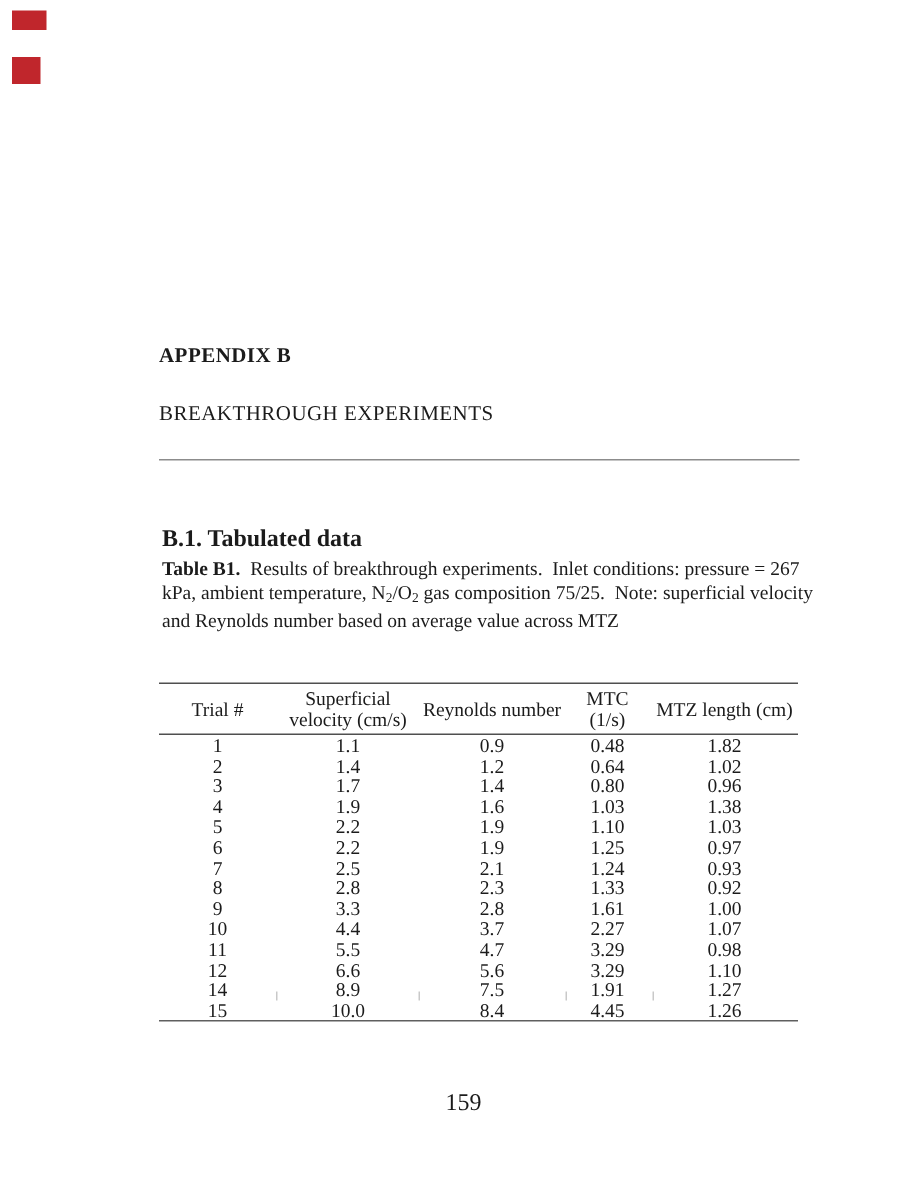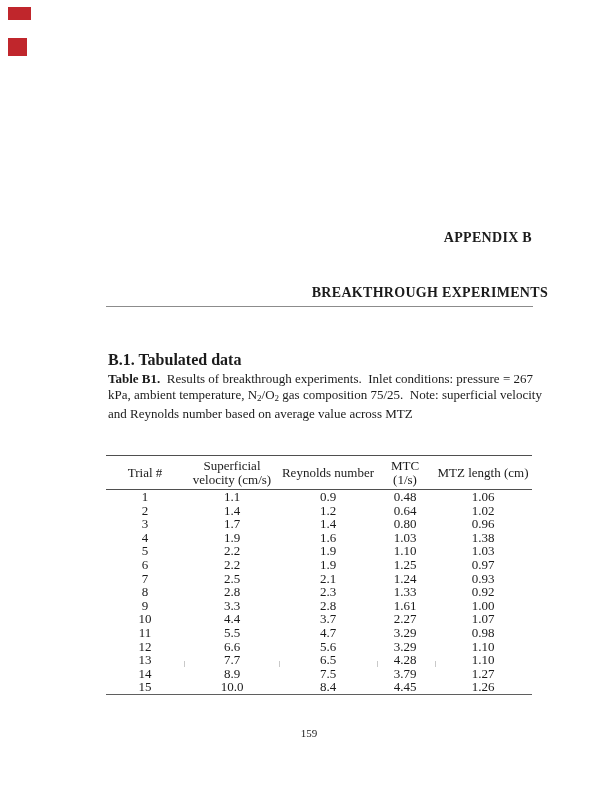--- a/index.html
+++ b/index.html
@@ -7,23 +7,23 @@
     width: 612px; height: 792px; position: relative;
     font-family: "Liberation Serif", serif;
     color: #1b1b1b;
   }
   .page { position: absolute; inset: 0; background: #ffffff; overflow: hidden; }
 
   .red-mark { position: absolute; background: var(--mark-color, #c0262c); }
   .mark1 { left: 8px;  top: 7px;  width: 23px; height: 13px; }
   .mark2 { left: 8px;  top: 38px; width: 19px; height: 18px; }
 
-  .centered-col { position: absolute; left: 106px; width: 426px; text-align: right; }
+  .centered-col { position: absolute; left: 106px; width: 426px; text-align: left; }
   .appendix-title { top: 230px; font-size: 14px; font-weight: bold; margin: 0; letter-spacing: 0.3px; }
-  .chapter-title  { top: 269px; font-size: 14px; font-weight: bold; margin: 16px; letter-spacing: 0.3px; }
+  .chapter-title  { top: 269px; font-size: 14px; font-weight: normal; margin: 0; letter-spacing: 0.3px; }
 
   .section-rule { position: absolute; left: 106px; top: 306px; width: 427px; height: 1px; background: #8c8c8c; }
 
   .section-heading { position: absolute; left: 108px; top: 351px; margin: 0; font-size: 16px; font-weight: bold; }
 
   .caption {
     position: absolute; left: 108px; top: 371px; width: 434px; margin: 0;
     font-size: 13px; line-height: 15.7px; white-space: pre-wrap;
   }
   .caption .bold { font-weight: bold; text-align: right; }
@@ -39,21 +39,21 @@
     padding: 3px 0 2px; vertical-align: middle; text-align: center;
     white-space: pre-line; border-bottom: 1px solid #4f4f4f;
   }
   table.results td { font-size: 13px; line-height: 13.6px; padding: 0; text-align: center; }
   .col1 { width: 78px; } .col2 { width: 96px; } .col3 { width: 96px; }
   .col4 { width: 58px; } .col5 { width: 98px; }
 
   .tick { position: absolute; width: 1px; height: 6px; top: 661px; background: #c9c9c9; }
   .tick1 { left: 184px; } .tick2 { left: 279px; } .tick3 { left: 377px; } .tick4 { left: 435px; }
 
-  .page-number { position: absolute; left: 106px; top: 727px; width: 406px; text-align: center; font-size: 11px; }
+  .page-number { position: absolute; left: 106px; top: 727px; width: 406px; text-align: center; font-size: 16px; }
 </style>
 </head>
 <body>
 
 <div class="page">
 
   <div class="red-mark mark1"></div>
   <div class="red-mark mark2"></div>
 
   <h1 class="centered-col appendix-title">APPENDIX B</h1>
@@ -83,21 +83,21 @@
 (1/s)</th>
           <th>MTZ length (cm)</th>
         </tr>
     </thead>
     <tbody id="table-body">
         <tr>
           <td>1</td>
           <td>1.1</td>
           <td>0.9</td>
           <td>0.48</td>
-          <td>1.06</td>
+          <td>1.82</td>
         </tr>
         <tr>
           <td>2</td>
           <td>1.4</td>
           <td>1.2</td>
           <td>0.64</td>
           <td>1.02</td>
         </tr>
         <tr>
           <td>3</td>
@@ -163,31 +163,24 @@
           <td>0.98</td>
         </tr>
         <tr>
           <td>12</td>
           <td>6.6</td>
           <td>5.6</td>
           <td>3.29</td>
           <td>1.10</td>
         </tr>
         <tr>
-          <td>13</td>
-          <td>7.7</td>
-          <td>6.5</td>
-          <td>4.28</td>
-          <td>1.10</td>
-        </tr>
-        <tr>
           <td>14</td>
           <td>8.9</td>
           <td>7.5</td>
-          <td>3.79</td>
+          <td>1.91</td>
           <td>1.27</td>
         </tr>
         <tr>
           <td>15</td>
           <td>10.0</td>
           <td>8.4</td>
           <td>4.45</td>
           <td>1.26</td>
         </tr>
       </tbody>

